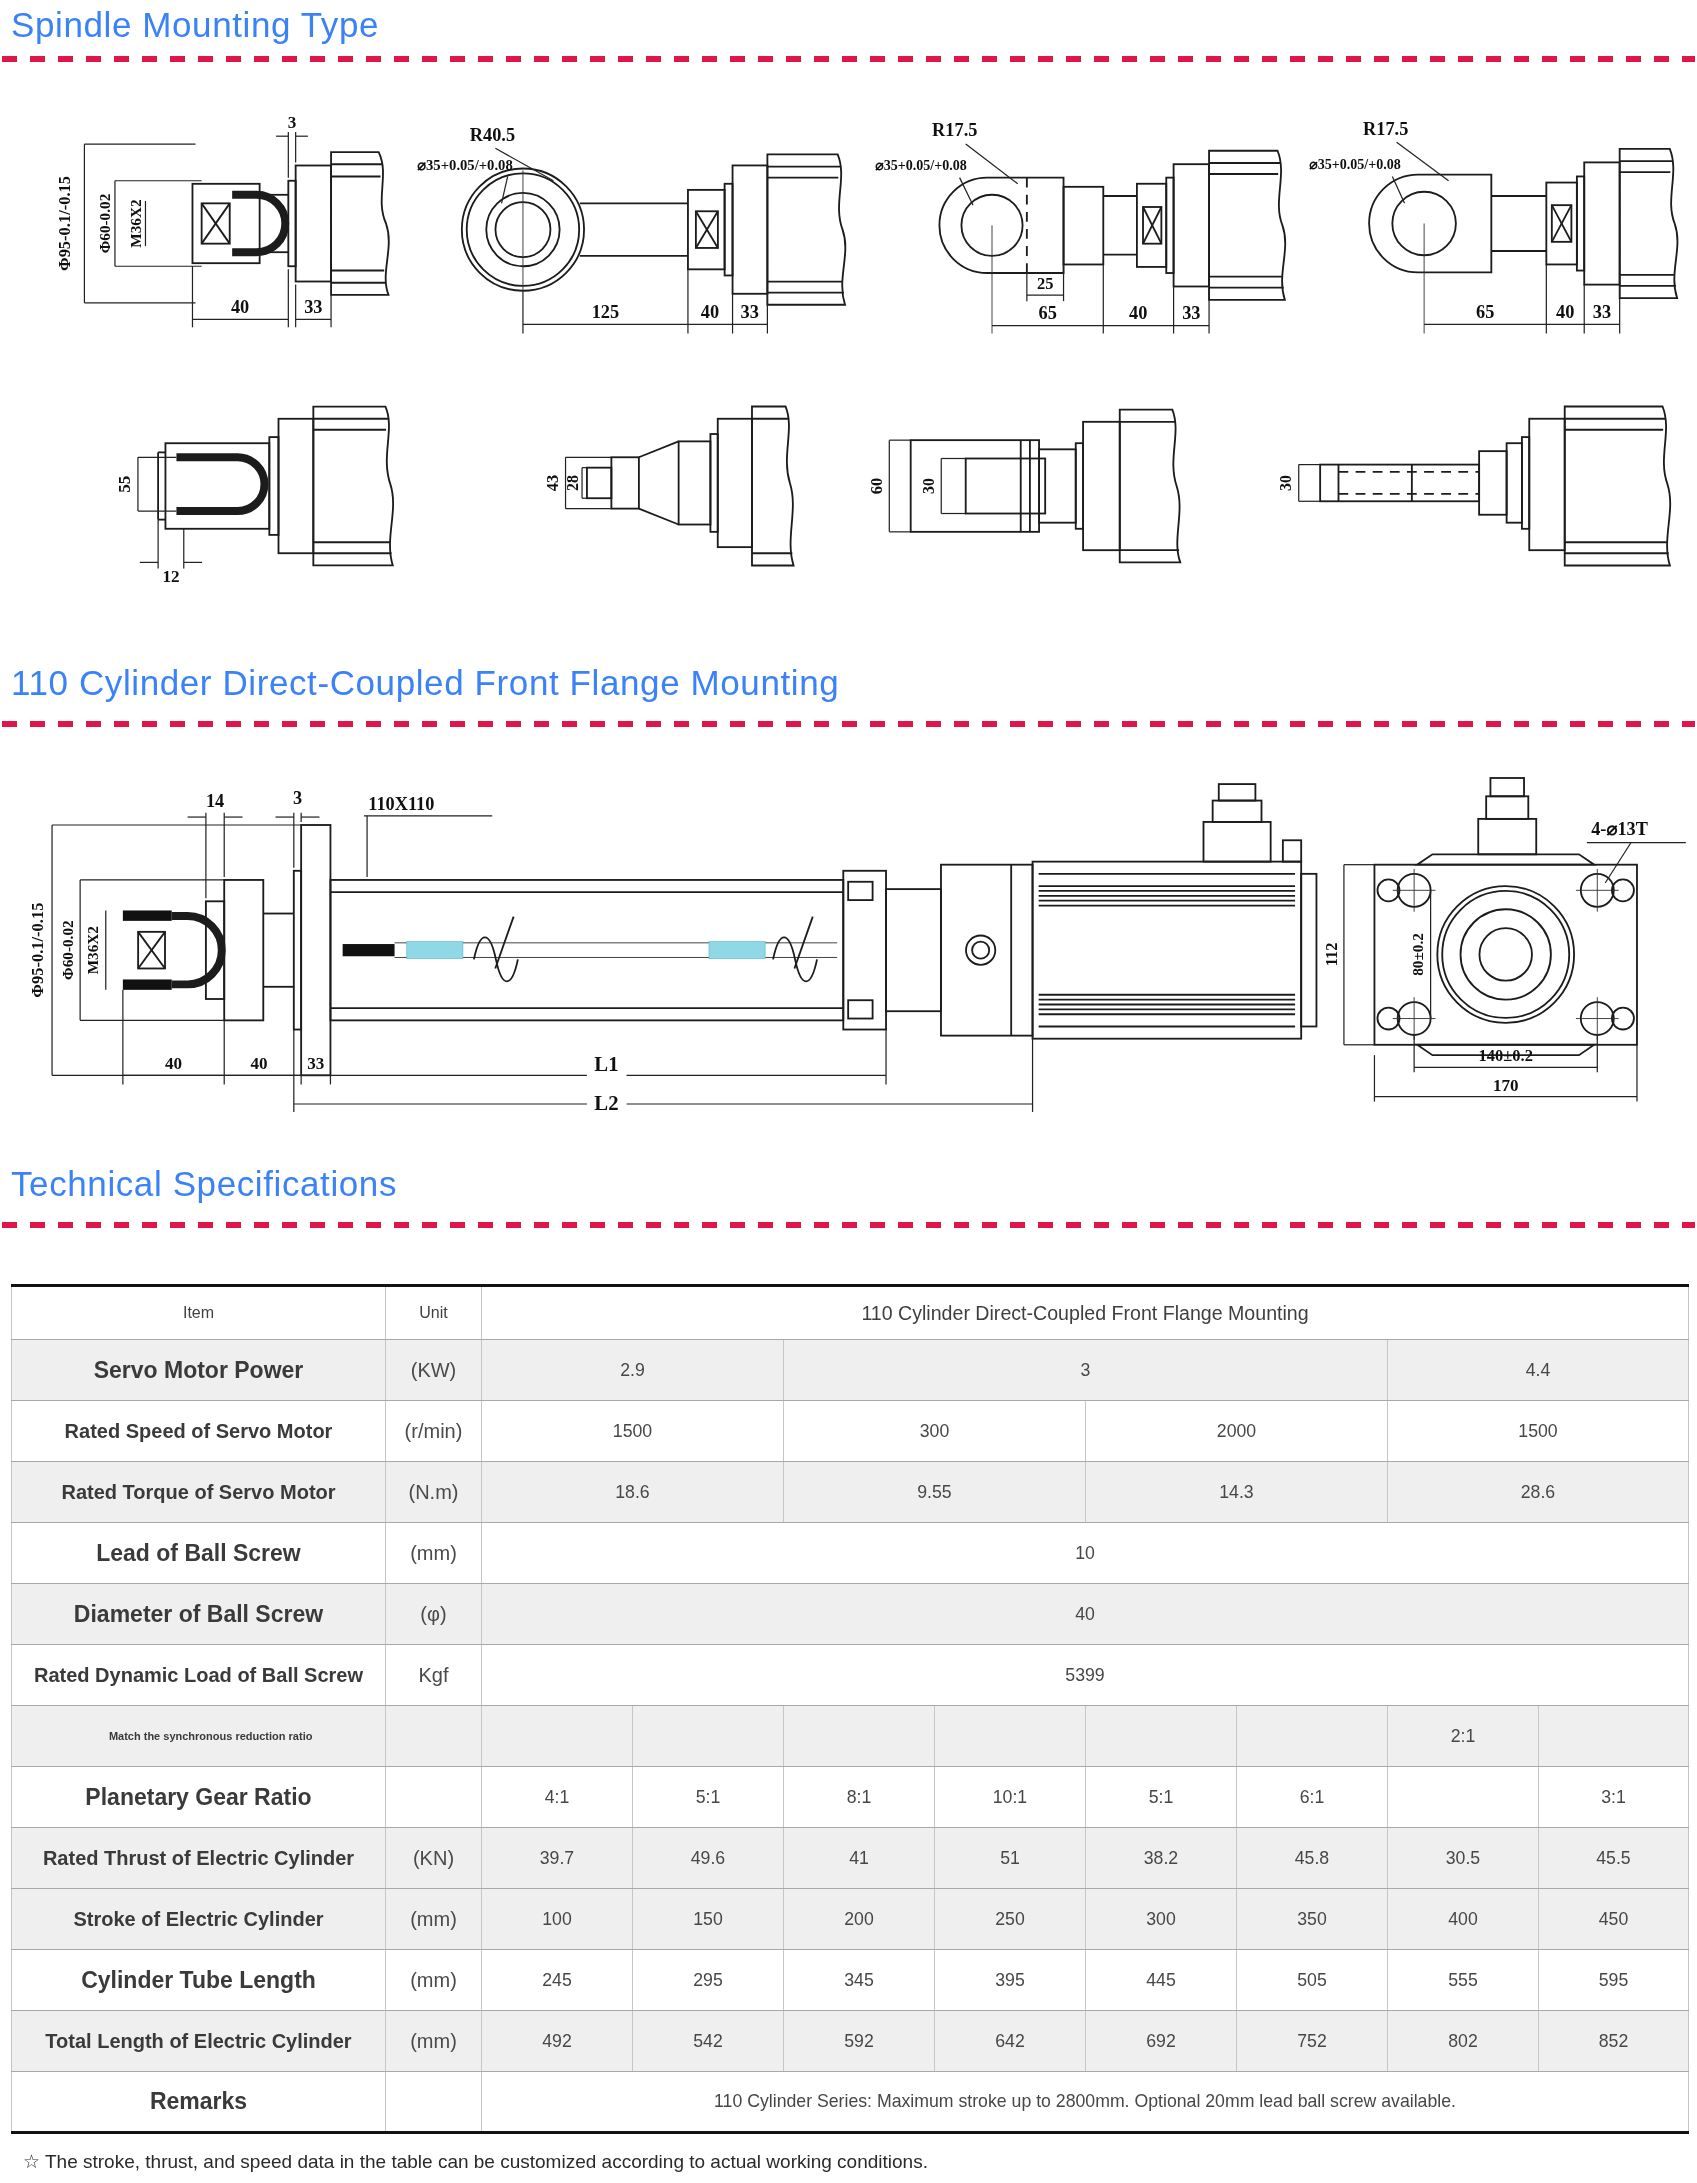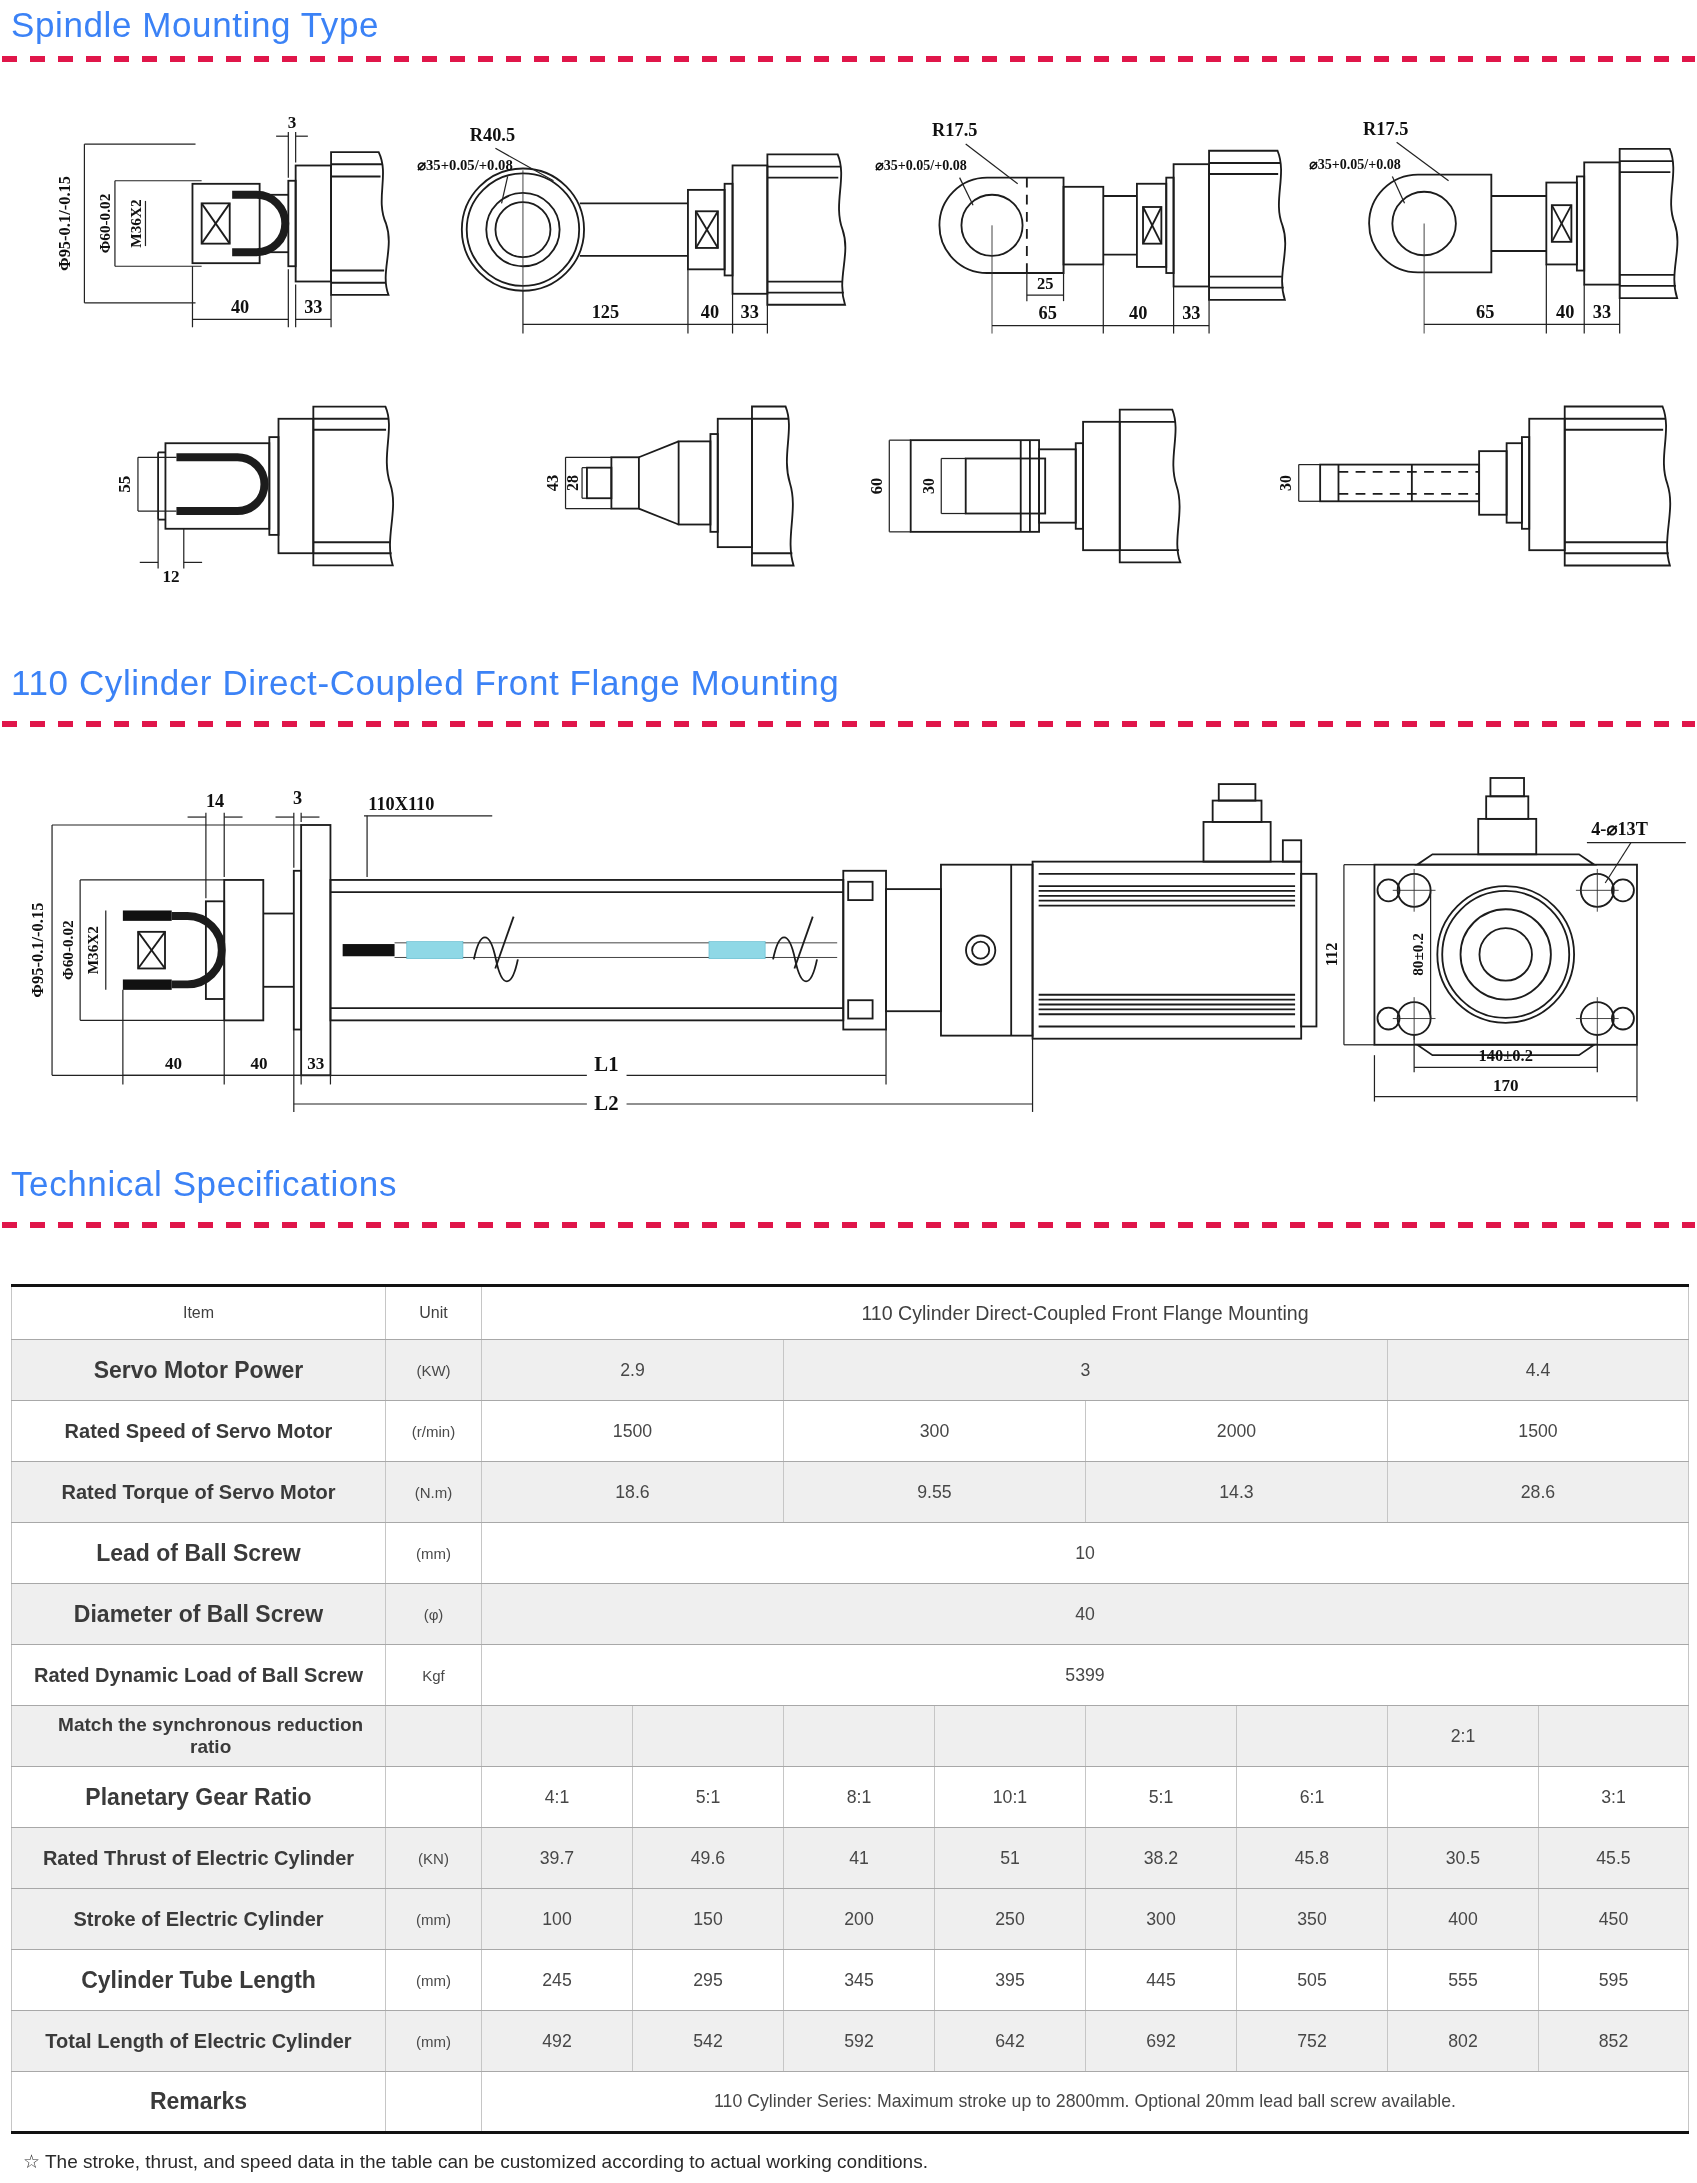--- a/index.html
+++ b/index.html
@@ -16,22 +16,22 @@
   .draw .dsh{stroke-dasharray:16 12;}
   .draw text{fill:#101010;font-family:"Liberation Serif",serif;font-weight:700;stroke:none;}
   
   .spec-table{border-collapse:collapse;table-layout:fixed;width:1676px;border-top:3.7px solid #121212;border-bottom:3.7px solid #121212;border-left:1.2px solid #c6c6c6;border-right:1.2px solid #c6c6c6;}
   .spec-table td{border-left:1.2px solid #c6c6c6;border-right:1.2px solid #c6c6c6;border-top:1.8px solid #a8a8a8;border-bottom:1.8px solid #a8a8a8;text-align:center;vertical-align:middle;color:#474747;font-size:17.7px;padding:0 3.7px;overflow:hidden;}
   .spec-table tr{height:61px;}
   .spec-table tr.hdr{height:54px;}
   .spec-table tr.sh td{background:#efefef;}
   td.item{font-weight:700;color:#3a3a3a;font-size:20px;}
   td.item.lg{font-size:23px;}
-  td.item.sm{font-size:19px;padding-left:28px;}
-  td.unit{font-size:15px;color:#4a4a4a;}
+  td.item.sm{font-size:11px;padding-left:28px;}
+  td.unit{font-size:20px;color:#4a4a4a;}
   td.hcell{font-size:16px;color:#3f3f3f;}
   td.gcell{font-size:19.6px;color:#3f3f3f;}
   .footnote{font-size:19px;color:#2a2a2a;}
 </style>
 </head>
 <body>
 
 <div class="abs sec-title" style="left:11px;top:4.9px;">Spindle Mounting Type</div>
 <div class="abs dash" style="left:2.4px;top:56px;width:1693px;"></div>
 

